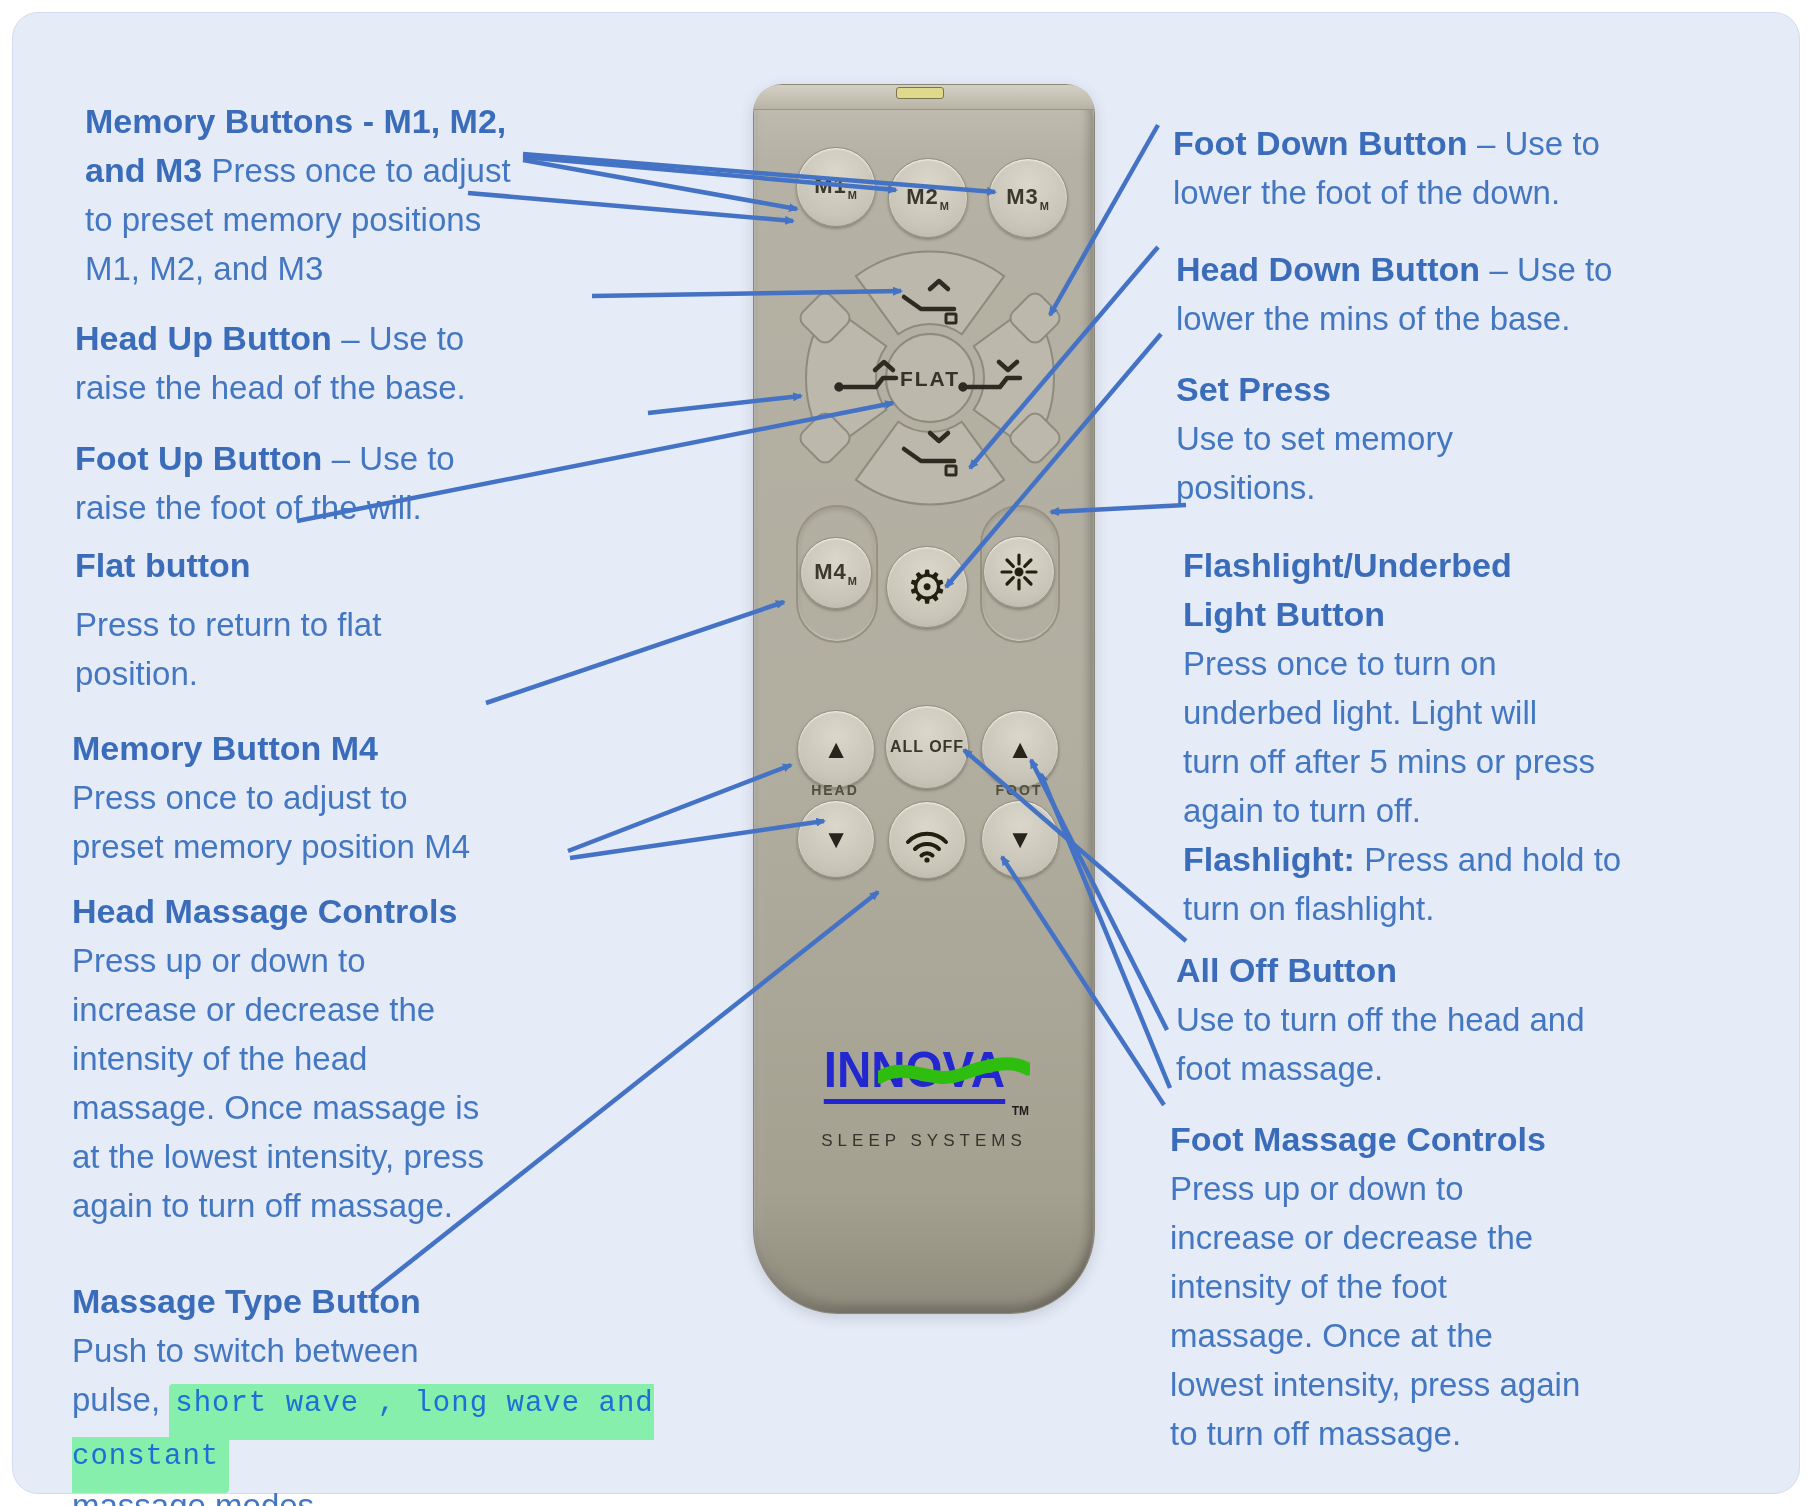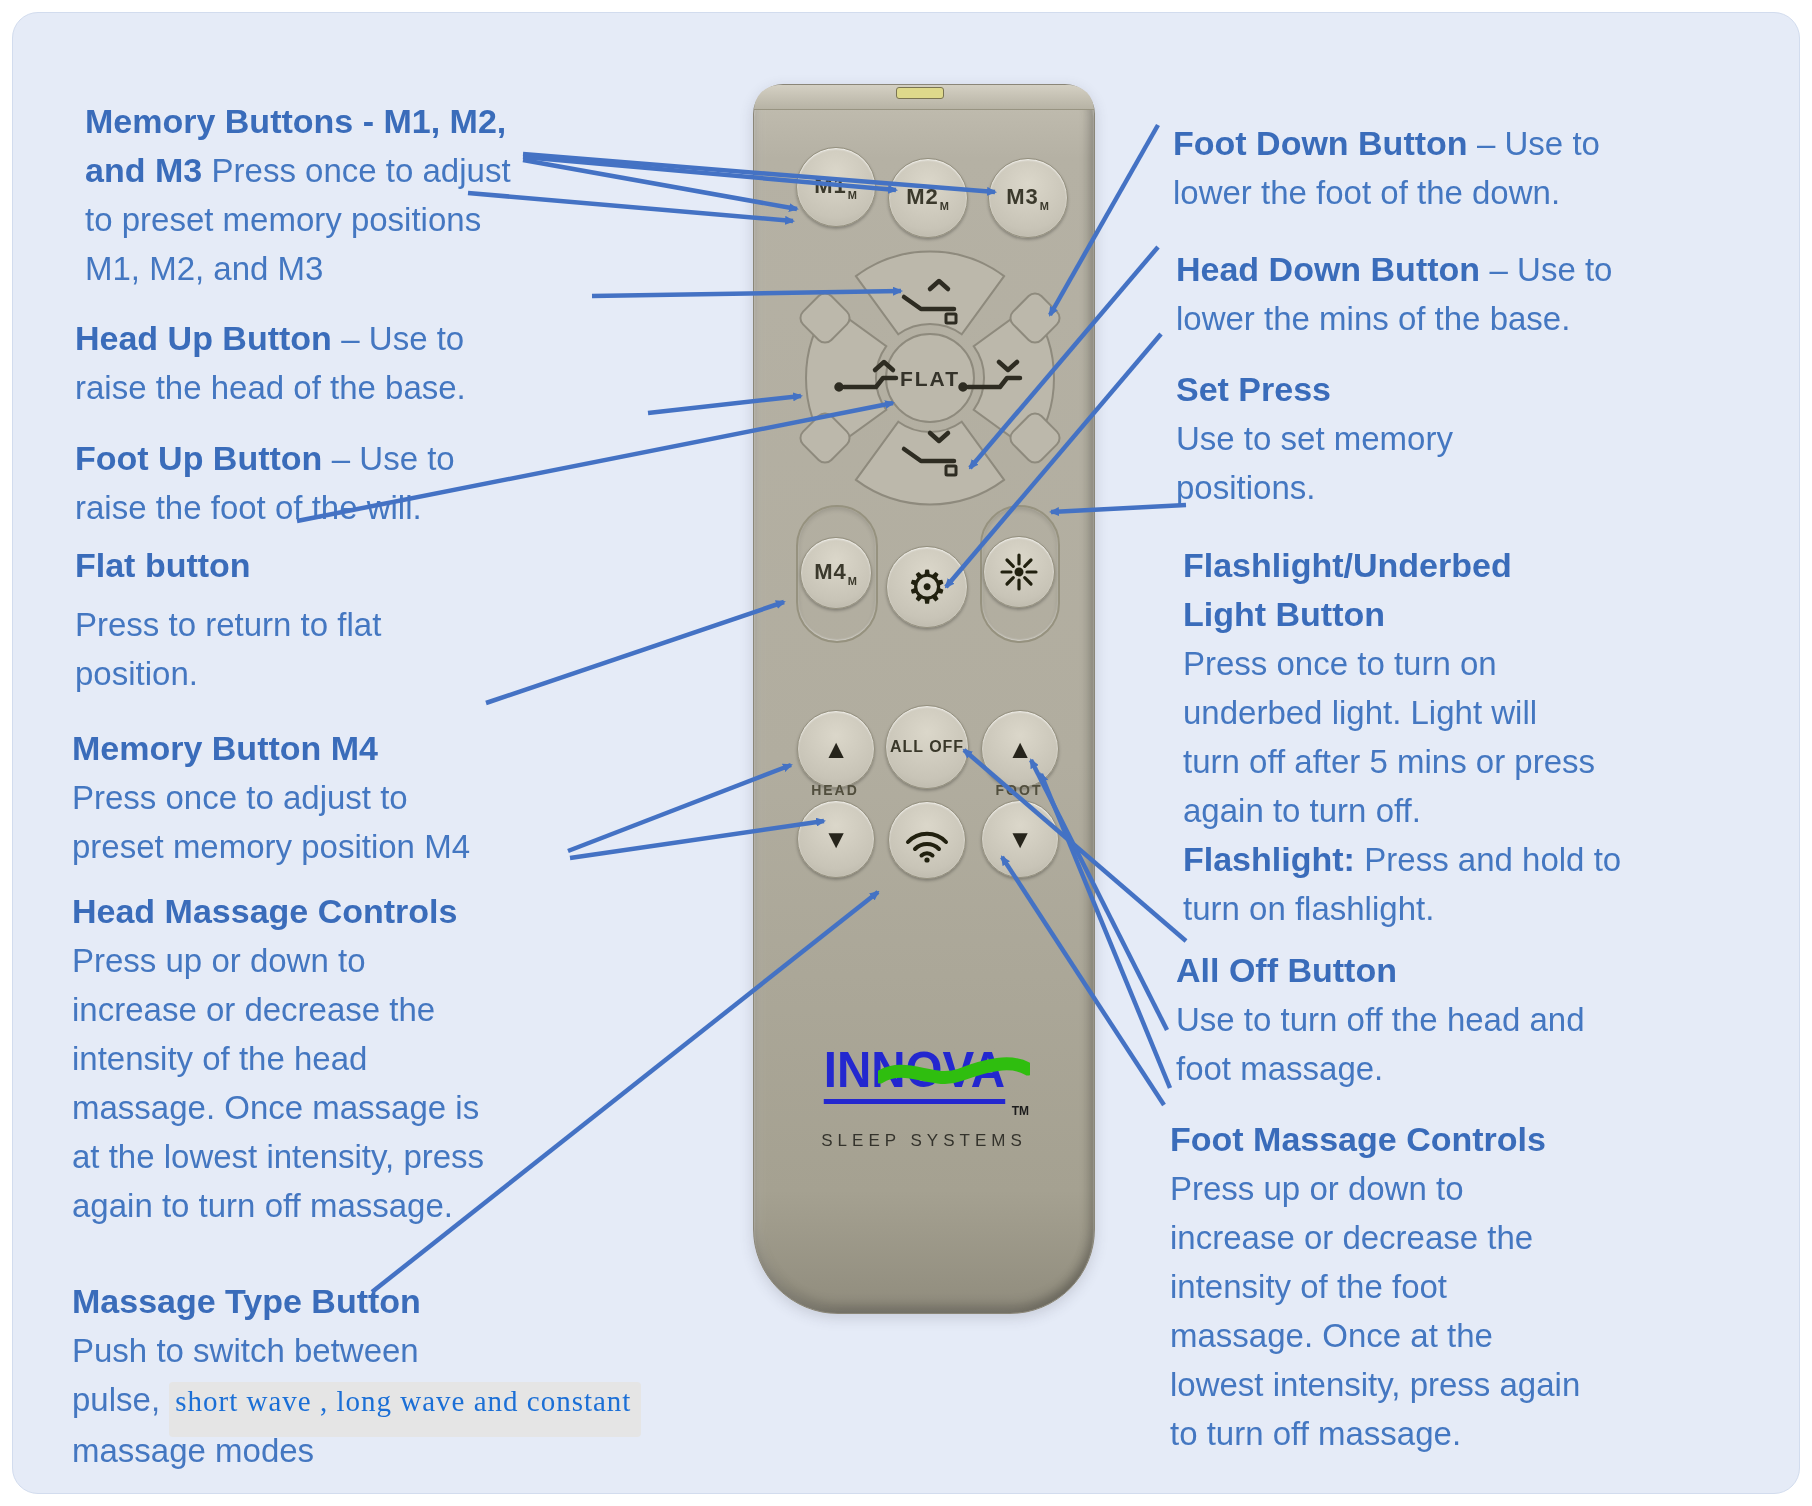--- a/index.html
+++ b/index.html
@@ -13,22 +13,22 @@
   }
   
   .ann{
     position:absolute;font-size:33px;line-height:49px;color:#4477c1;
     white-space:pre-line;width:560px;
   }
   .ann b{font-weight:bold;color:#3a6cba;font-size:34px;}
   .ann .blk{display:block;}
   .ann .gap{display:block;margin-top:10px;}
   .hl{
-    font-family:Liberation Serif, serif;font-size:29px;color:#1b6fd6;
-    background:#e5e5e5;padding:3px 10px 20px 6px;border-radius:4px;letter-spacing:1px;
+    font-family:Liberation Mono, monospace;font-size:29px;color:#1b6fd6;
+    background:#86efac;padding:3px 10px 20px 6px;border-radius:4px;letter-spacing:1px;
     white-space:normal;
   }
   
   .remote{
     position:absolute;left:753px;top:84px;width:340px;height:1228px;
     border-radius:30px 30px 85px 85px;border:1px solid #8a8678;
     background:linear-gradient(180deg,#c3bfb2 0%,#b5b1a4 6%,#b1ad9f 55%,#a5a191 90%,#908c7d 100%);
     box-shadow:inset 0 3px 2px rgba(255,255,255,.55),inset 0 -8px 12px rgba(0,0,0,.20),
                inset 6px 0 10px rgba(255,255,255,.14),inset -6px 0 10px rgba(0,0,0,.14),
                0 4px 14px rgba(60,60,80,.18);

